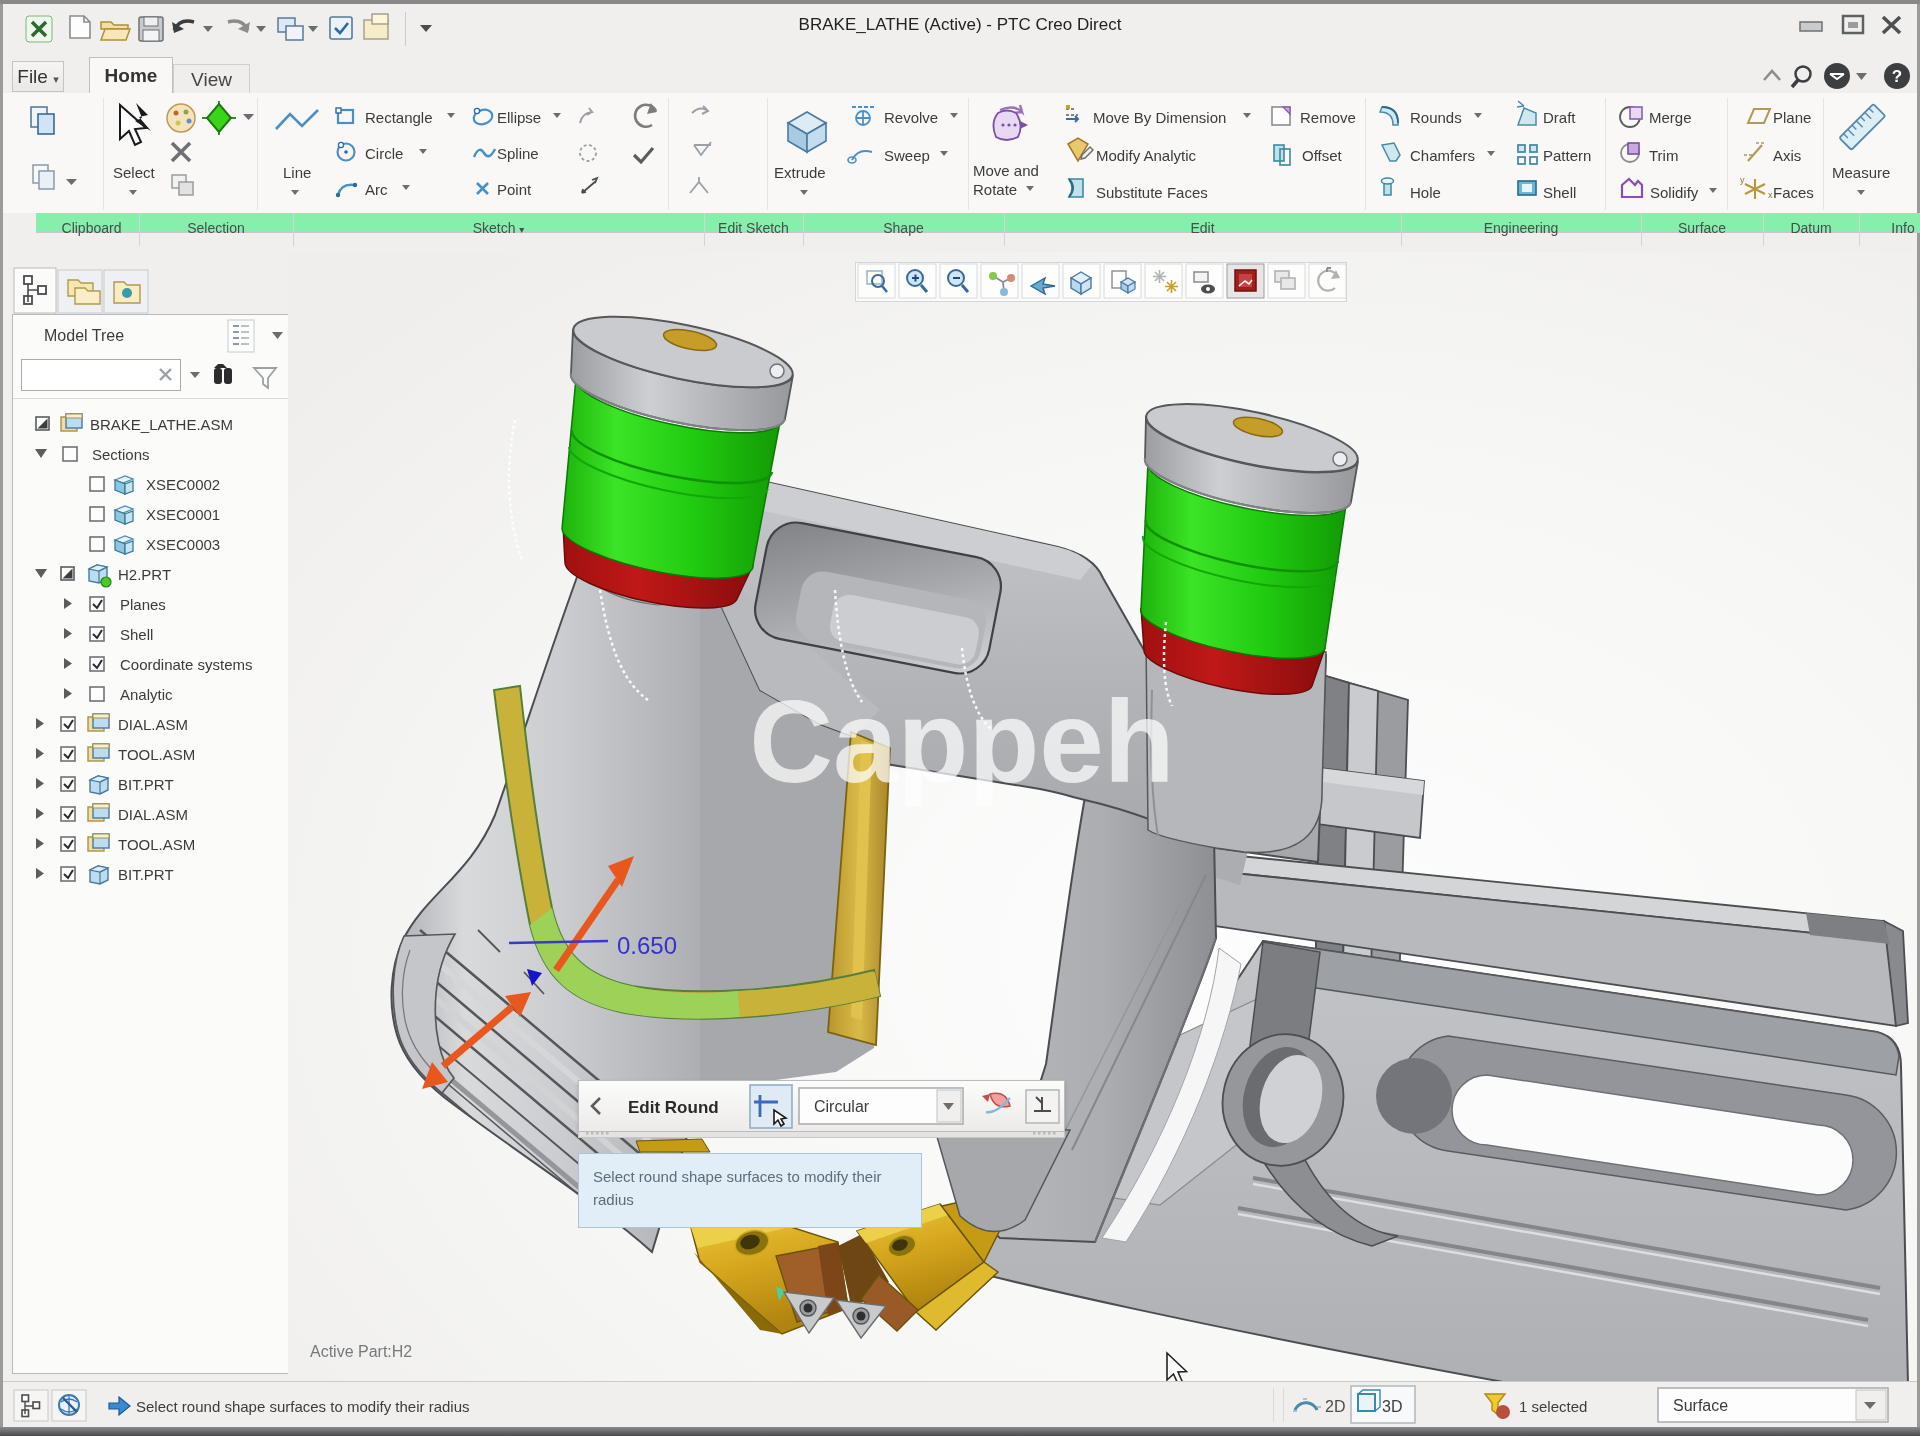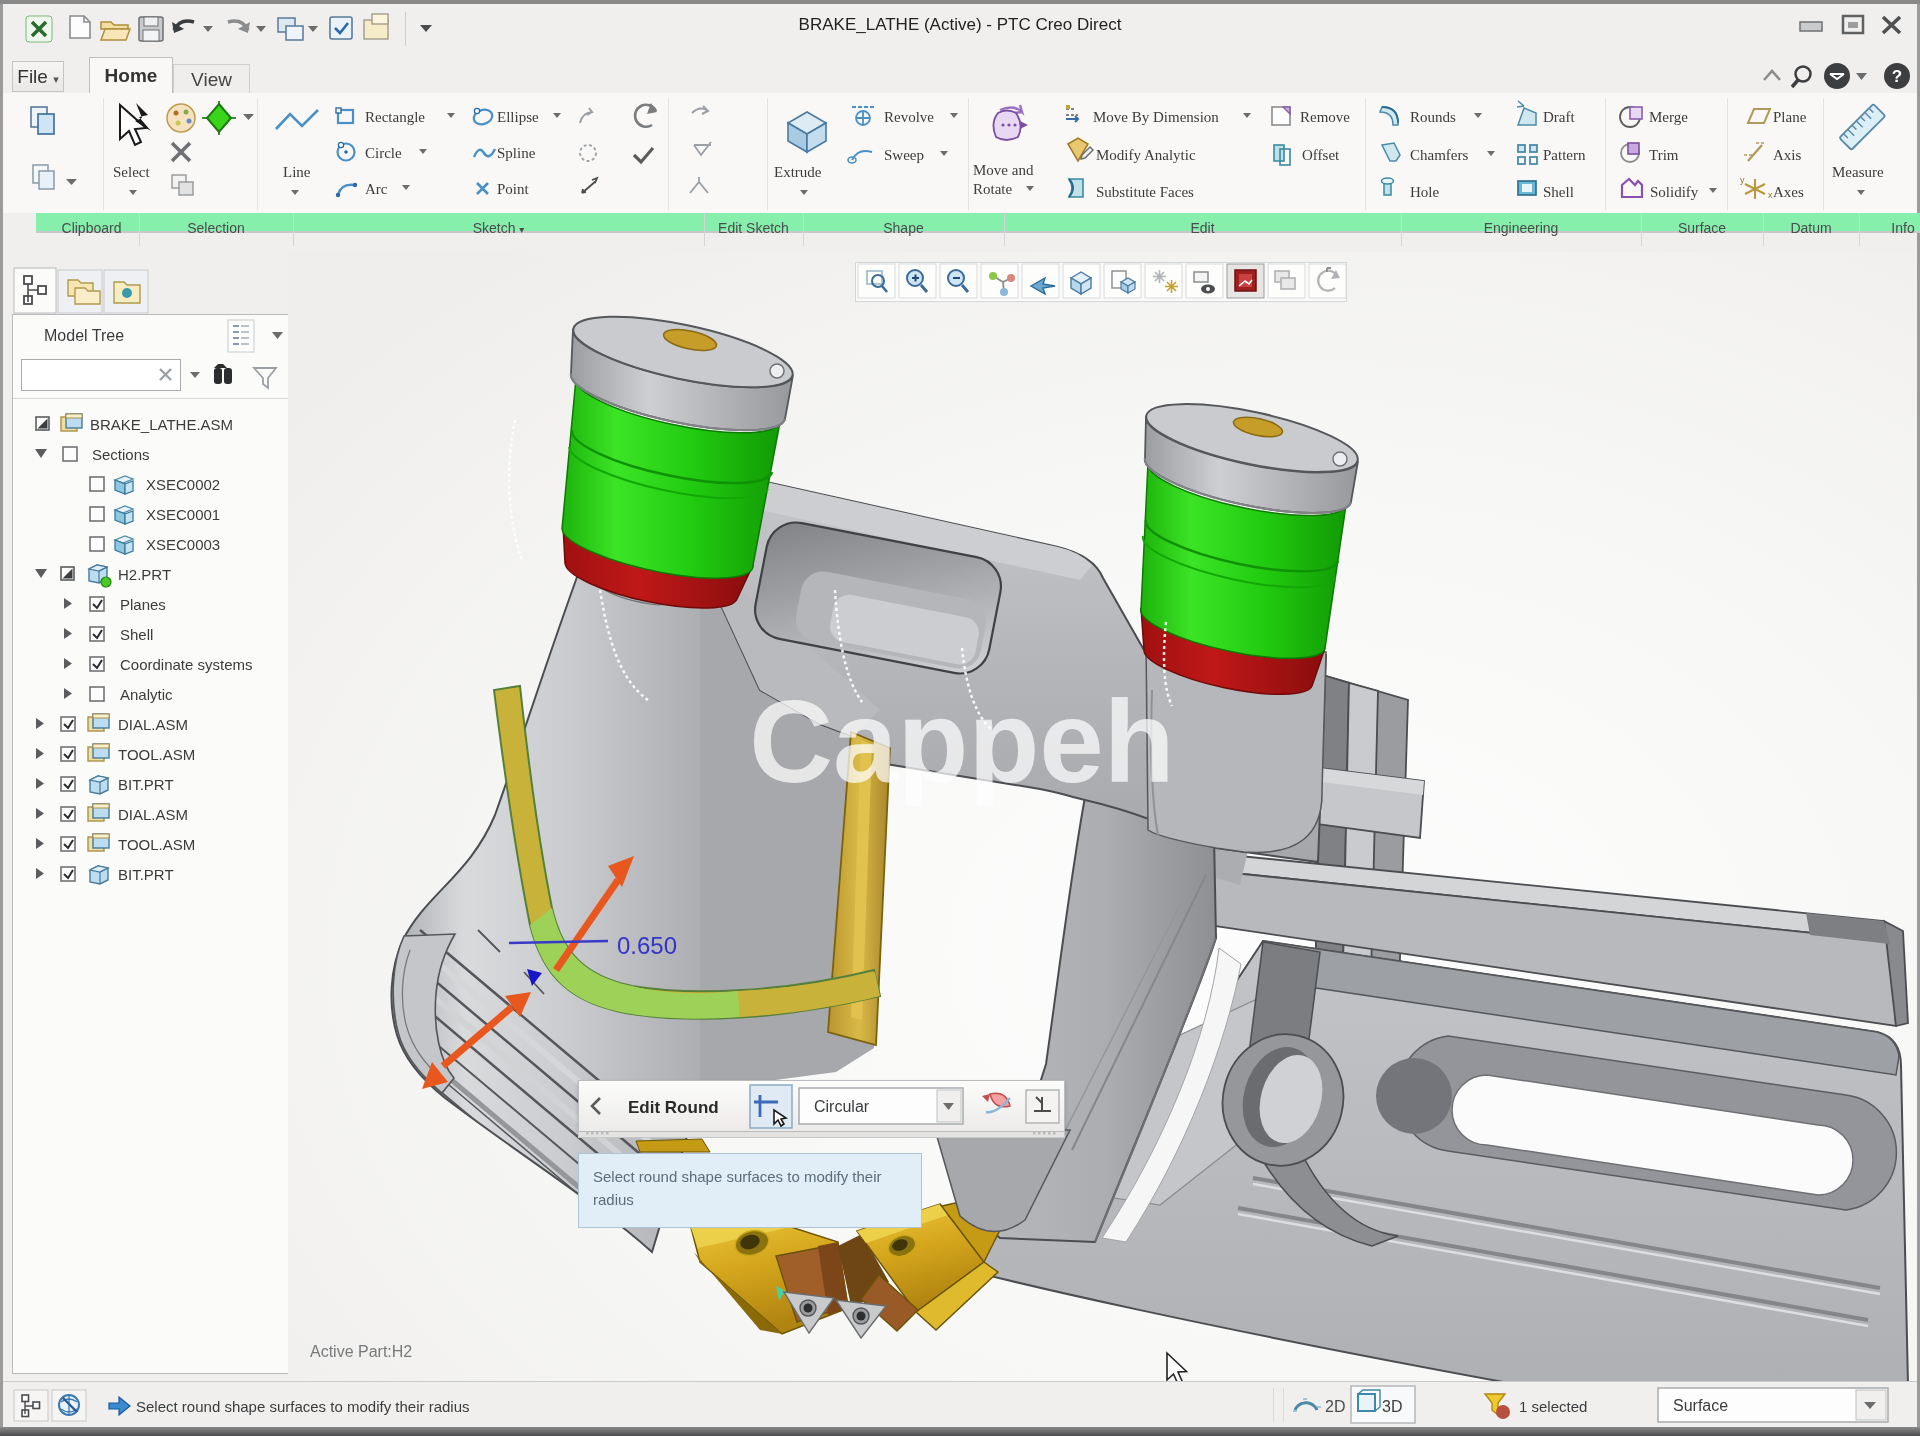--- a/index.html
+++ b/index.html
@@ -17,21 +17,21 @@
 
 .tab { position:absolute; text-align:center; font-size:19px; color:#333; }
 #filebtn { left:12px; top:61px; width:52px; height:31px; background:linear-gradient(#f6f5f4,#e9e8e7); border:1px solid #c2c4c6; line-height:29px; }
 #hometab { left:89px; top:57px; width:84px; height:37px; background:#f9f8f7; border:1px solid #bcbec0; border-bottom:none; font-weight:bold; line-height:36px; }
 #viewtab { left:173px; top:64px; width:77px; height:30px; background:#efeeed; border:1px solid #cdcfd1; border-bottom:none; line-height:29px; color:#444; }
 
 #ribbon { left:3px; top:93px; width:1914px; height:120px; background:#f9f8f7; }
 #labels { left:3px; top:213px; width:1914px; height:20px; background:#86efac; border-bottom:2px solid #c6c8cb;margin-left:33px; }
 .glabel { position:absolute; top:7px; font-size:14px; color:#4a4c4e; text-align:center; }
 .gsep2 { position:absolute; top:0px; width:1px; height:33px; background:#d2d4d7; }
-.rbtxt { position:absolute; font-size:15px; color:#3c3c3c; white-space:nowrap;font-family:Liberation Serif, serif; }
+.rbtxt { position:absolute; font-size:15px; color:#3c3c3c; white-space:nowrap; }
 .dd { position:absolute; width:0; height:0; border-left:4px solid transparent; border-right:4px solid transparent; border-top:5px solid #6a6c6e; }
 #panel { left:12px; top:314px; width:285px; height:1060px; background:#fbfbfa; border:1px solid #b8babc; }
 
 #viewport { left:288px; top:252px; width:1629px; height:1133px;
   background:radial-gradient(ellipse 1300px 900px at 62% 62%, #fdfdfd 0%, #f7f7f6 55%, #efeeed 100%); }
 
 #statusbar { left:3px; top:1381px; width:1914px; height:46px; background:#f0efee; border-top:1px solid #c9cbcd; }
 
 #gfxbar { left:855px; top:262px; width:492px; height:40px; background:#fbfbfa; border:1px solid #d4d6d8; }
 #editround { left:578px; top:1080px; width:487px; height:52px; background:linear-gradient(#fcfcfb,#eceBe9); border:1px solid #b9bbbd; box-shadow:0 2px 4px rgba(0,0,0,0.15); }
@@ -175,21 +175,21 @@
 <div class="rbtxt" style="left:1410px;top:184px">Hole</div>
 <div class="rbtxt" style="left:1543px;top:109px">Draft</div>
 <div class="rbtxt" style="left:1543px;top:147px">Pattern</div>
 <div class="rbtxt" style="left:1543px;top:184px">Shell</div>
 <div class="rbtxt" style="left:1649px;top:109px">Merge</div>
 <div class="rbtxt" style="left:1649px;top:147px">Trim</div>
 <div class="rbtxt" style="left:1650px;top:184px">Solidify</div>
 <div class="dd" style="left:1709px;top:188px"></div>
 <div class="rbtxt" style="left:1773px;top:109px">Plane</div>
 <div class="rbtxt" style="left:1773px;top:147px">Axis</div>
-<div class="rbtxt" style="left:1773px;top:184px">Axes</div>
+<div class="rbtxt" style="left:1773px;top:184px">Faces</div>
 <div class="rbtxt" style="left:1832px;top:164px">Measure</div>
 <div class="dd" style="left:1857px;top:190px"></div>
 
 <svg class="abs" style="left:0;top:93px" width="1920" height="120">
 
   <g>
     <rect x="31" y="14" width="16" height="20" fill="#eef4fa" stroke="#5a7a9a" stroke-width="1.6"></rect>
     <rect x="38" y="21" width="16" height="20" fill="#cfe4f4" stroke="#3a6a96" stroke-width="1.6"></rect>
   </g>
 

